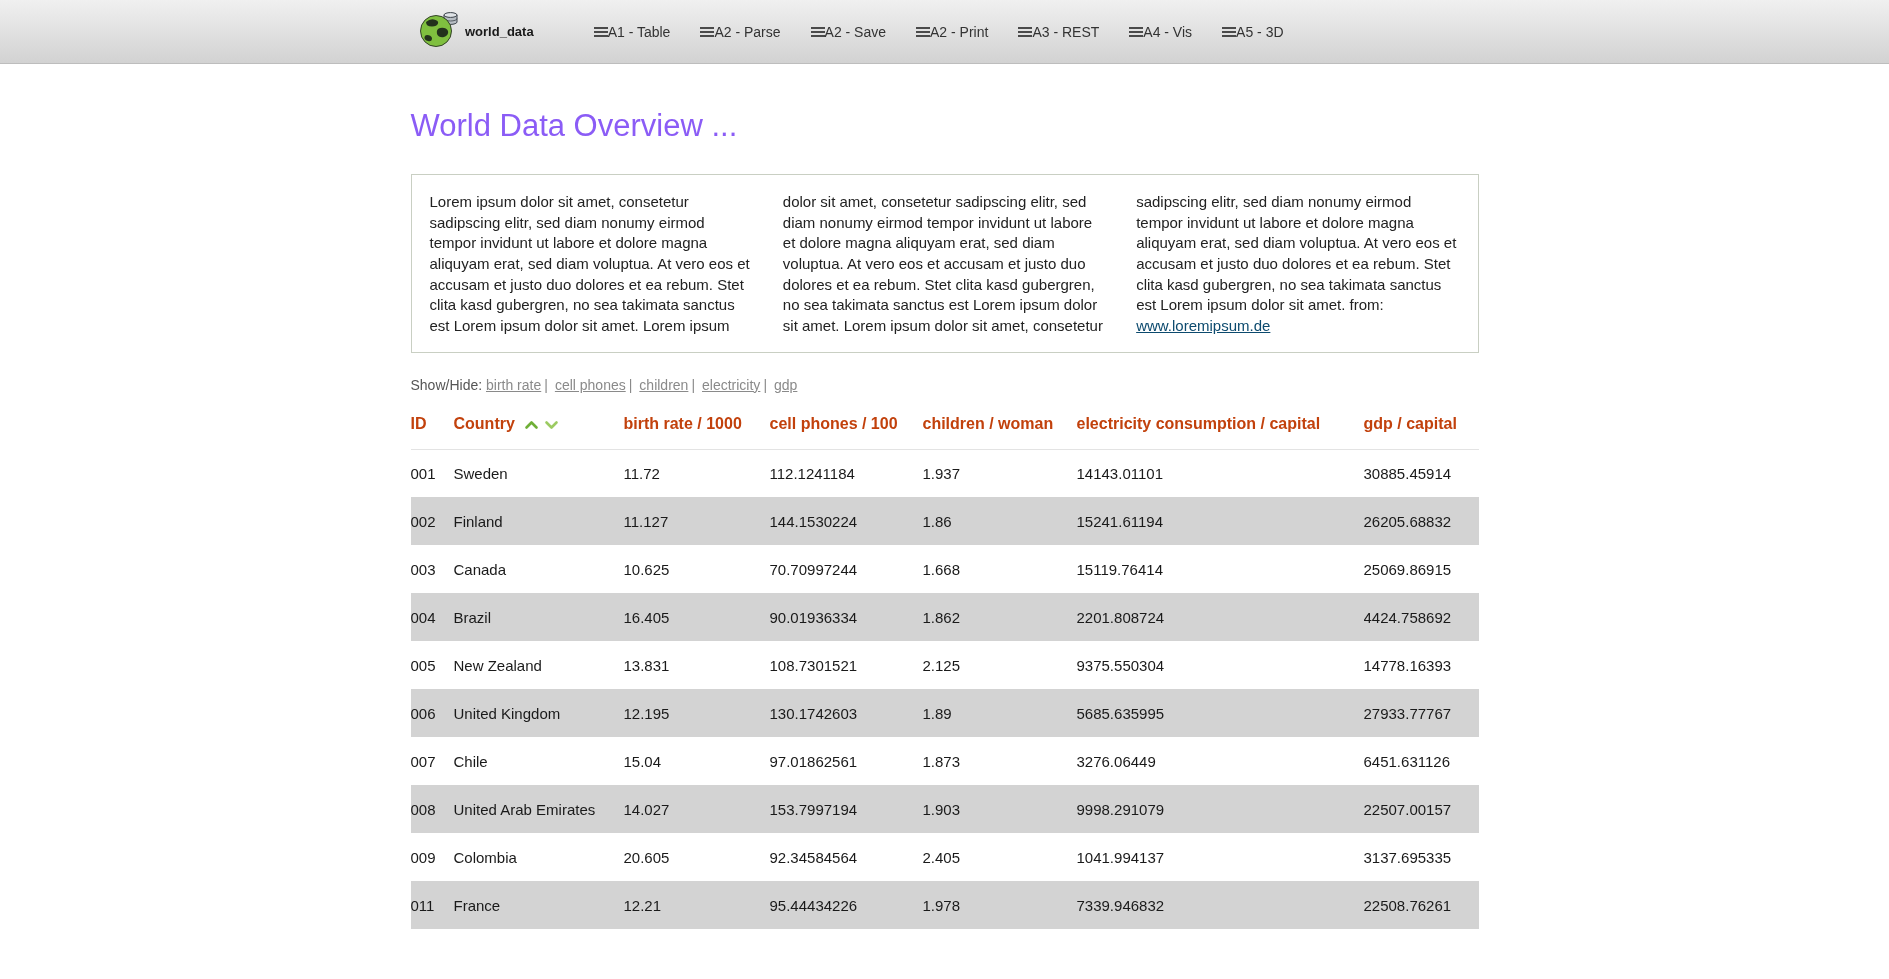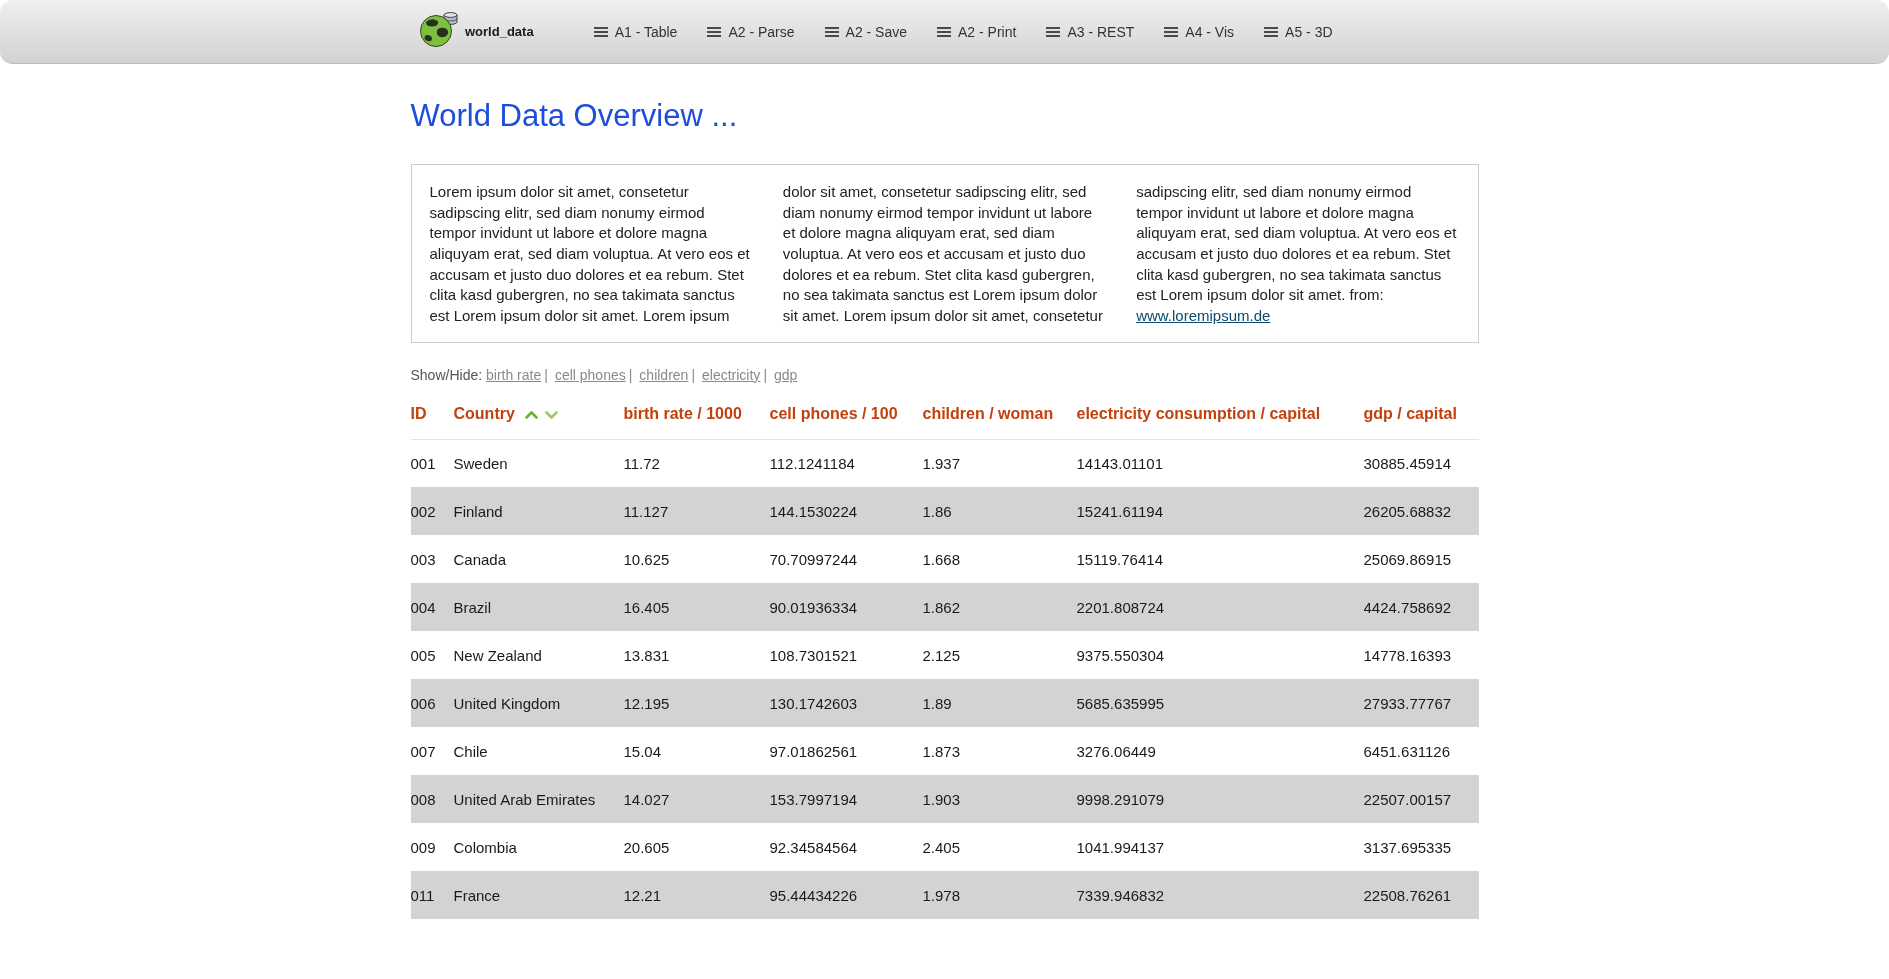--- a/index.html
+++ b/index.html
@@ -7,31 +7,31 @@
   body {
     width:1889px; height:979px; overflow:hidden;
     font-family:"Liberation Sans","DejaVu Sans",sans-serif;
     color:#222;
   }
   
   .topnav {
     height:64px;
     background:linear-gradient(180deg,#f0f0f0 0%,#d2d2d2 100%);
     border-bottom:1px solid #bdbdbd;
-    display:flex; align-items:center;border-radius:13px;
+    display:flex; align-items:center;
   }
   .nav-inner { display:flex; align-items:center; margin-left:420px; }
   .brand { display:flex; align-items:center; gap:7px; margin-right:60px; cursor:pointer; text-decoration:none; color:#1a1a1a; }
   .brand-text { font-size:13px; font-weight:bold; color:#1a1a1a; }
   .nav-items { list-style:none; display:flex; align-items:center; gap:30px; }
-  .nav-item { display:flex; align-items:center; gap:7px; font-size:14px; color:#333; cursor:pointer; white-space:nowrap; }
+  .nav-item { display:flex; align-items:center; font-size:14px; color:#333; cursor:pointer; white-space:nowrap; }
   .burger { display:flex; align-items:center; }
   
   .container { width:1068px; margin:0 auto; }
-  h1 { margin-top:34px; font-size:31px; font-weight:400; color:#1d4ed8; }
+  h1 { margin-top:44px; font-size:31px; font-weight:400; color:#8b5cf6; }
   .intro-box { margin-top:30px; border:1px solid #c9cfc3; padding:17px 18px 15px 18px; }
   .intro-columns { columns:3; column-gap:30px; font-size:15px; line-height:1.38; color:#222; text-align:left; }
   .lorem-link { color:#0c4a6e; text-decoration:underline; cursor:pointer; }
   .showhide { margin-top:24px; font-size:14px; color:#555; }
   .showhide a { color:#8a8a8a; text-decoration:underline; cursor:pointer; }
   .showhide .sep { color:#8a8a8a; margin:0 7px 0 3px; }
   
   table { margin-top:18px; width:100%; border-collapse:collapse; table-layout:fixed; }
   th {
     text-align:left; font-size:16px; font-weight:bold; color:#c2410c;

